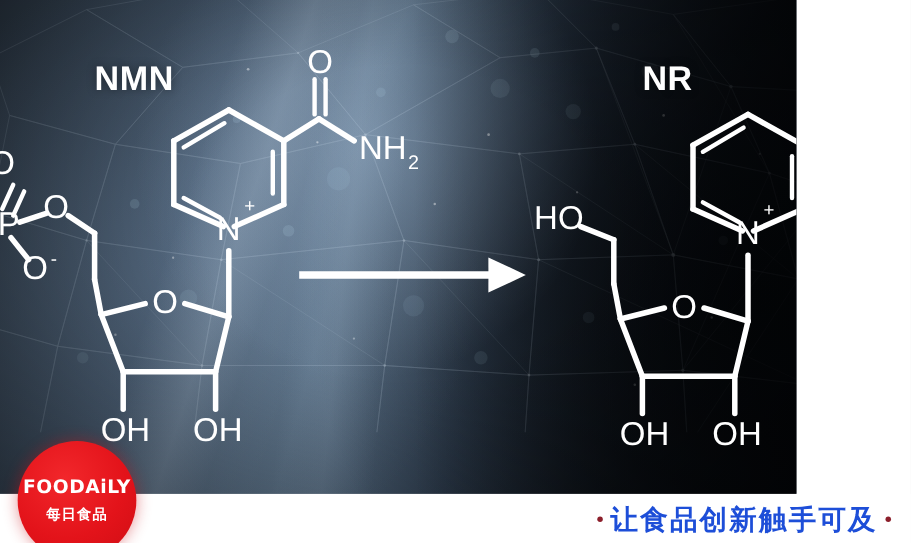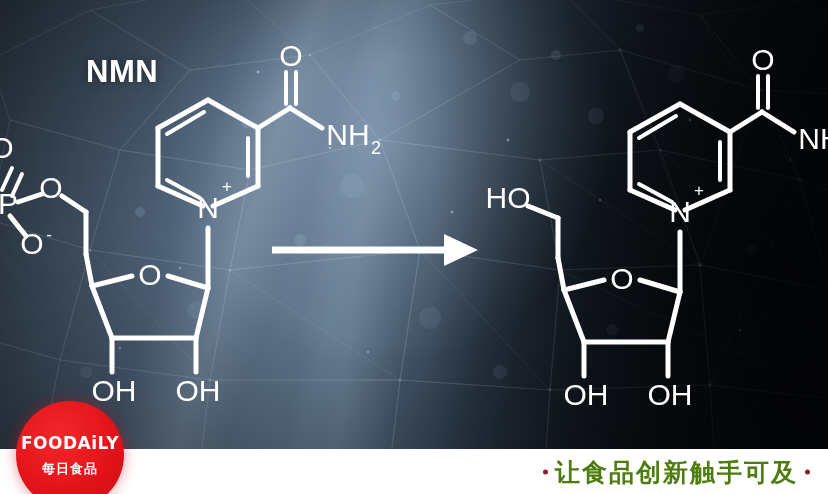--- a/index.html
+++ b/index.html
@@ -19,21 +19,21 @@
     height: 494px;
     overflow: hidden;
     background: #ffffff;
   }
 
   
   #hero {
     position: absolute;
     left: 0;
     top: 0;
-    width: 828px;
+    width: 724px;
     height: 449px;
     overflow: hidden;
     background: #17202c;
   }
   .bg-layer {
     position: absolute;
     inset: 0;
     pointer-events: none;
   }
   
@@ -98,21 +98,21 @@
     gap: 7px;
     white-space: nowrap;
   }
   #tagline .dot {
     width: 5px; height: 5px;
     border-radius: 50%;
     background: #8c1f2b;
     flex: 0 0 auto;
   }
   #tagline .txt {
-    color: #4d7c0f;
+    color: #1d4ed8;
     font-size: 25px;
     font-weight: bold;
     letter-spacing: 2px;
     font-family: "DejaVu Sans", "Liberation Sans", sans-serif;
   }
 
   
   #logo-badge {
     position: absolute;
     left: 16px;
@@ -400,20 +400,21 @@
           <path class="bond-i" d="M 758,108 L 758,76"></path>
           <path class="bond-i" d="M 768,108 L 768,76"></path>
           <path class="bond" d="M 762,112 L 794,132"></path>
           <text class="atom" x="763" y="62">O</text>
           <text class="atom" x="820" y="141">NH</text>
         </g>
       </g>
     </svg>
 
     <div class="mol-label" id="label-nmn">NMN</div>
+    <div class="mol-label" id="label-nr">NR</div>
   </div>
 
   <div id="footer">
     <div id="tagline">
       <span class="dot"></span>
       <span class="txt">让食品创新触手可及</span>
       <span class="dot"></span>
     </div>
   </div>
 

